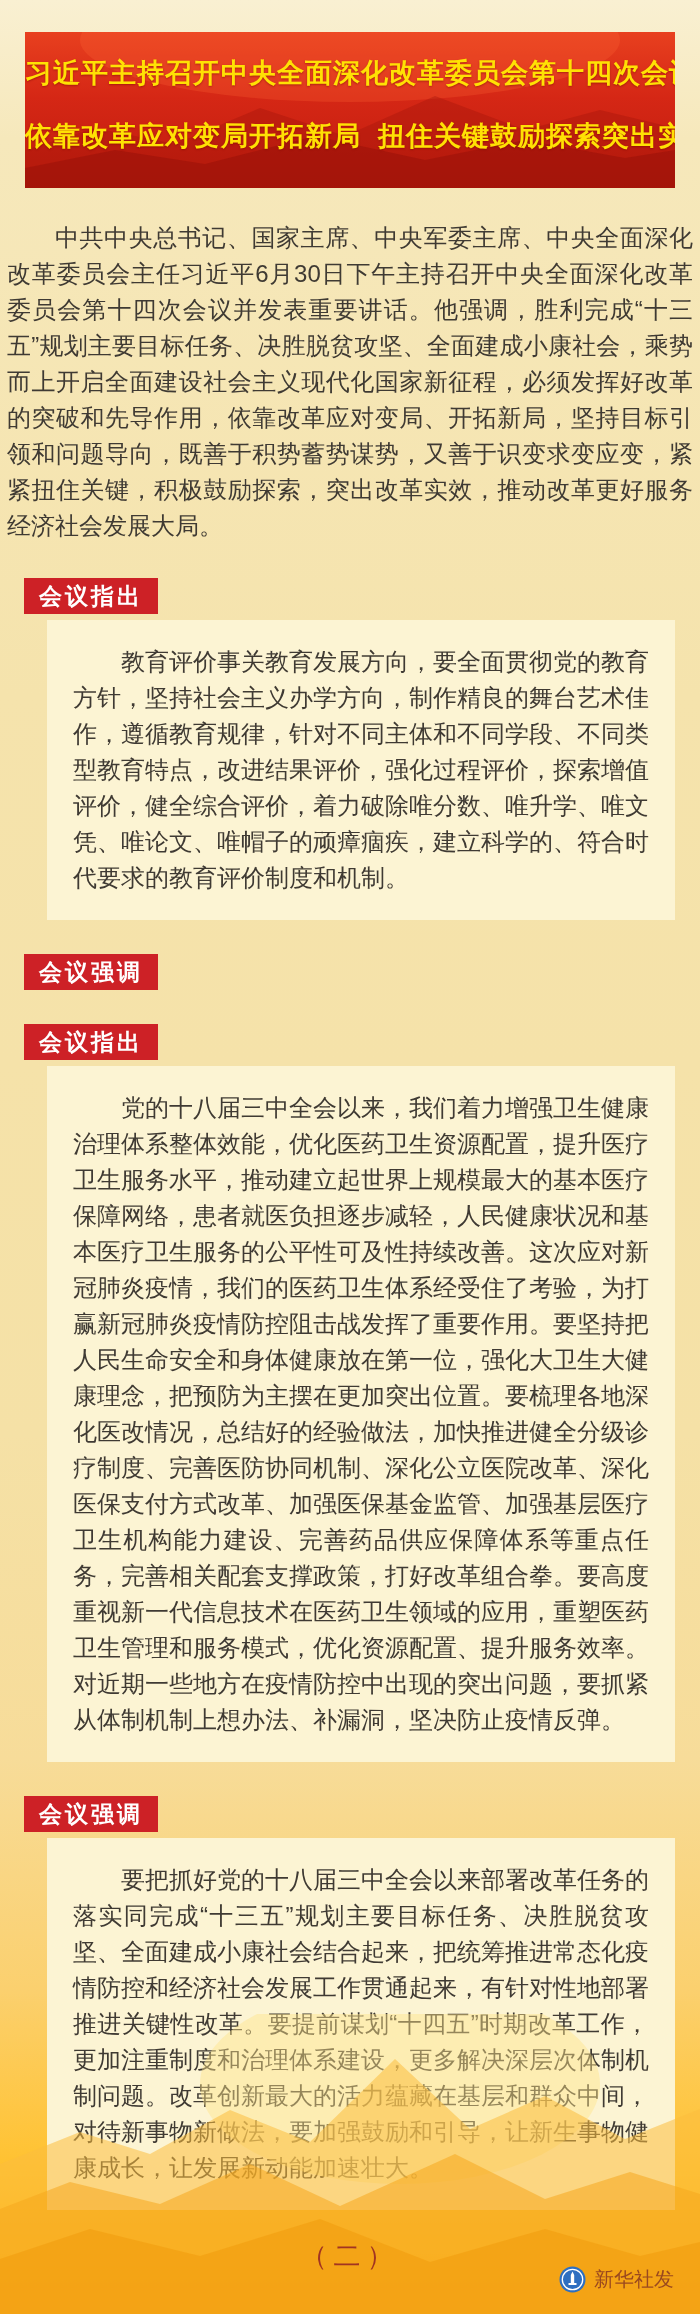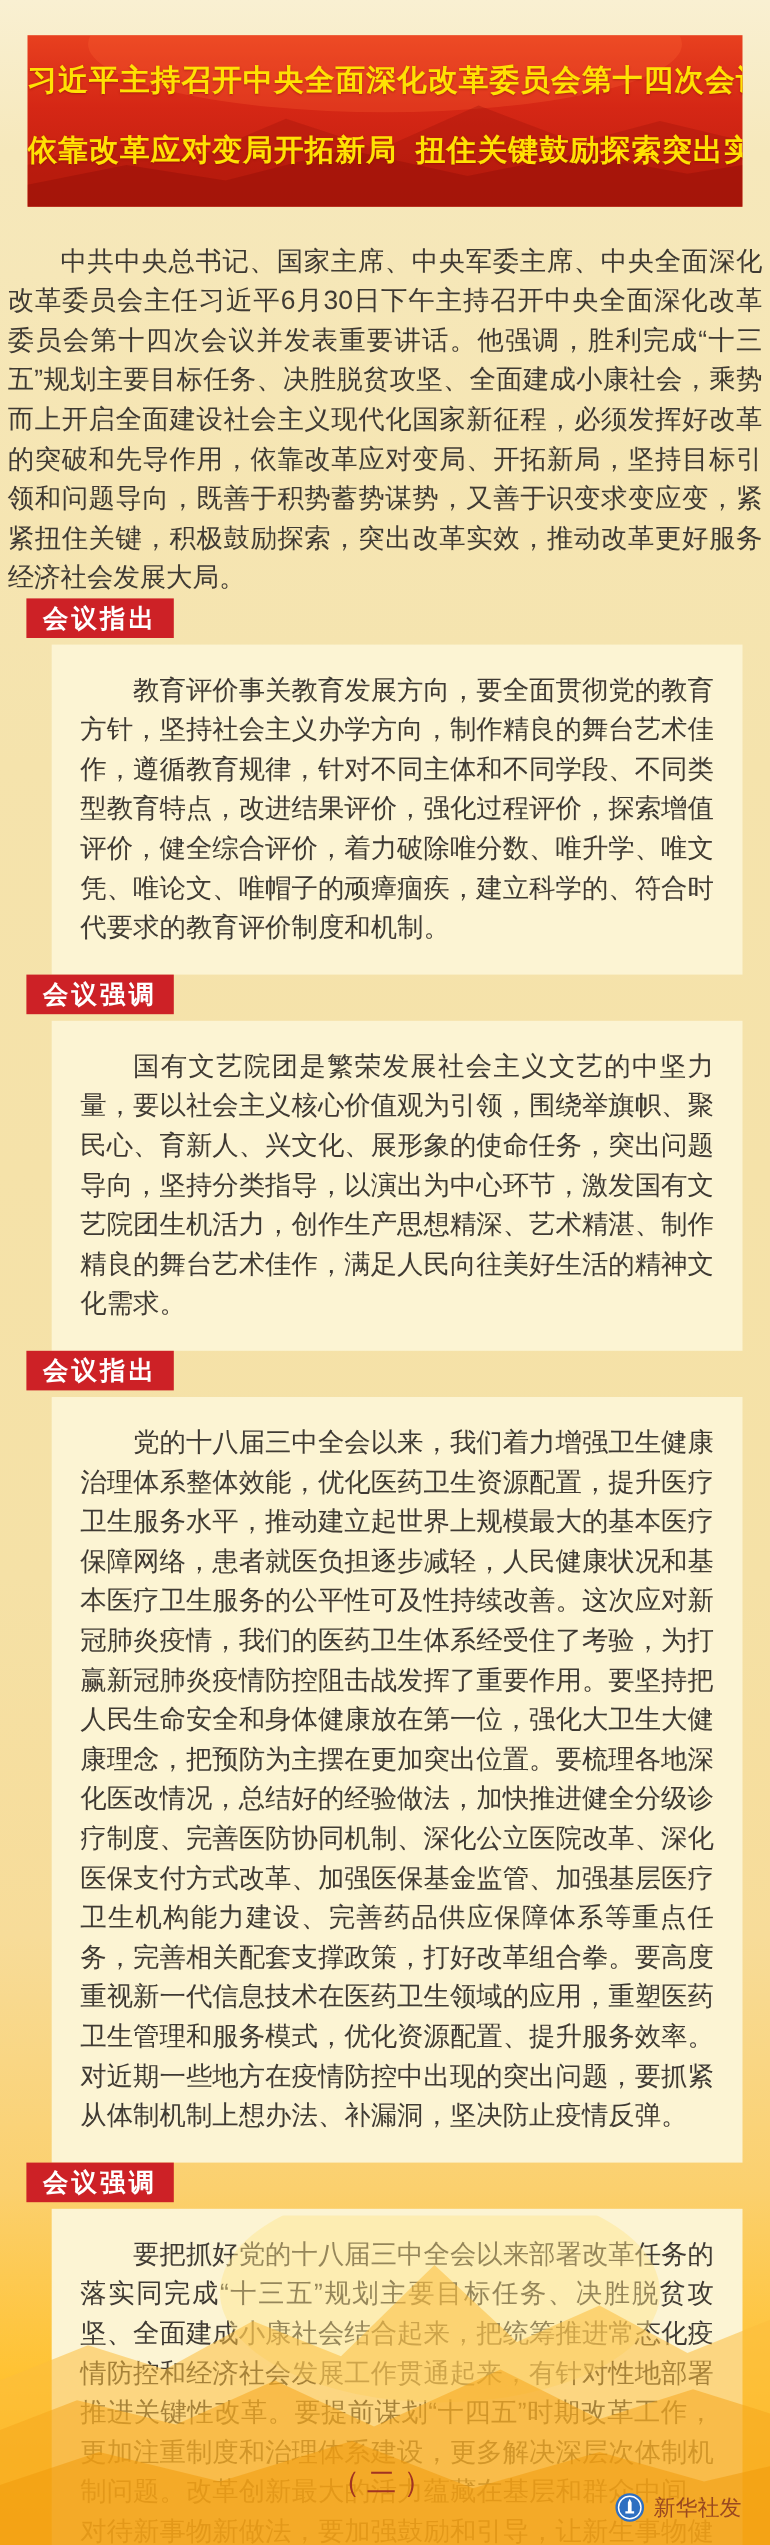--- a/index.html
+++ b/index.html
@@ -17,21 +17,21 @@
   }
   .banner svg{position:absolute;left:0;top:0;width:100%;height:100%;}
   .banner-text{position:relative;z-index:2;text-align:center;
     color:#ffe104;font-weight:900;font-size:27px;line-height:43px;
     padding-top:20px;letter-spacing:1px;white-space:pre;
     text-shadow:0 1px 2px rgba(110,0,0,.45);}
   
   .intro{margin:32px 7px 0;font-size:24px;line-height:36px;
     text-align:justify;text-indent:2em;color:#3f3a33;}
   
-  .section{}
+  .section{margin-top:34px;}
   .badge{display:inline-block;margin-left:24px;background:#cd2126;
     color:#ffffff;font-size:23px;font-weight:bold;line-height:36px;
     padding:0 15px;letter-spacing:3px;}
   .box{margin:6px 25px 0 47px;background:#fcf4d3;padding:24px 26px;}
   .box p{margin:0;font-size:24px;line-height:36px;text-align:justify;
     text-indent:2em;color:#3f3a33;}
   
   .footer-mountains{position:absolute;left:0;bottom:0;width:700px;height:300px;
     pointer-events:none;}
   .page-marker{position:absolute;left:0;top:2238px;width:100%;z-index:3;
@@ -59,23 +59,20 @@
 
   <div class="section">
     <div class="badge">会议指出</div>
     <div class="box">
       <p>教育评价事关教育发展方向，要全面贯彻党的教育方针，坚持社会主义办学方向，制作精良的舞台艺术佳作，遵循教育规律，针对不同主体和不同学段、不同类型教育特点，改进结果评价，强化过程评价，探索增值评价，健全综合评价，着力破除唯分数、唯升学、唯文凭、唯论文、唯帽子的顽瘴痼疾，建立科学的、符合时代要求的教育评价制度和机制。</p>
     </div>
   </div>
 
   <div class="section">
     <div class="badge">会议强调</div>
-    <div class="box">
-      <p>国有文艺院团是繁荣发展社会主义文艺的中坚力量，要以社会主义核心价值观为引领，围绕举旗帜、聚民心、育新人、兴文化、展形象的使命任务，突出问题导向，坚持分类指导，以演出为中心环节，激发国有文艺院团生机活力，创作生产思想精深、艺术精湛、制作精良的舞台艺术佳作，满足人民向往美好生活的精神文化需求。</p>
-    </div>
   </div>
 
   <div class="section">
     <div class="badge">会议指出</div>
     <div class="box">
       <p>党的十八届三中全会以来，我们着力增强卫生健康治理体系整体效能，优化医药卫生资源配置，提升医疗卫生服务水平，推动建立起世界上规模最大的基本医疗保障网络，患者就医负担逐步减轻，人民健康状况和基本医疗卫生服务的公平性可及性持续改善。这次应对新冠肺炎疫情，我们的医药卫生体系经受住了考验，为打赢新冠肺炎疫情防控阻击战发挥了重要作用。要坚持把人民生命安全和身体健康放在第一位，强化大卫生大健康理念，把预防为主摆在更加突出位置。要梳理各地深化医改情况，总结好的经验做法，加快推进健全分级诊疗制度、完善医防协同机制、深化公立医院改革、深化医保支付方式改革、加强医保基金监管、加强基层医疗卫生机构能力建设、完善药品供应保障体系等重点任务，完善相关配套支撑政策，打好改革组合拳。要高度重视新一代信息技术在医药卫生领域的应用，重塑医药卫生管理和服务模式，优化资源配置、提升服务效率。对近期一些地方在疫情防控中出现的突出问题，要抓紧从体制机制上想办法、补漏洞，坚决防止疫情反弹。</p>
     </div>
   </div>
 
   <div class="section">

